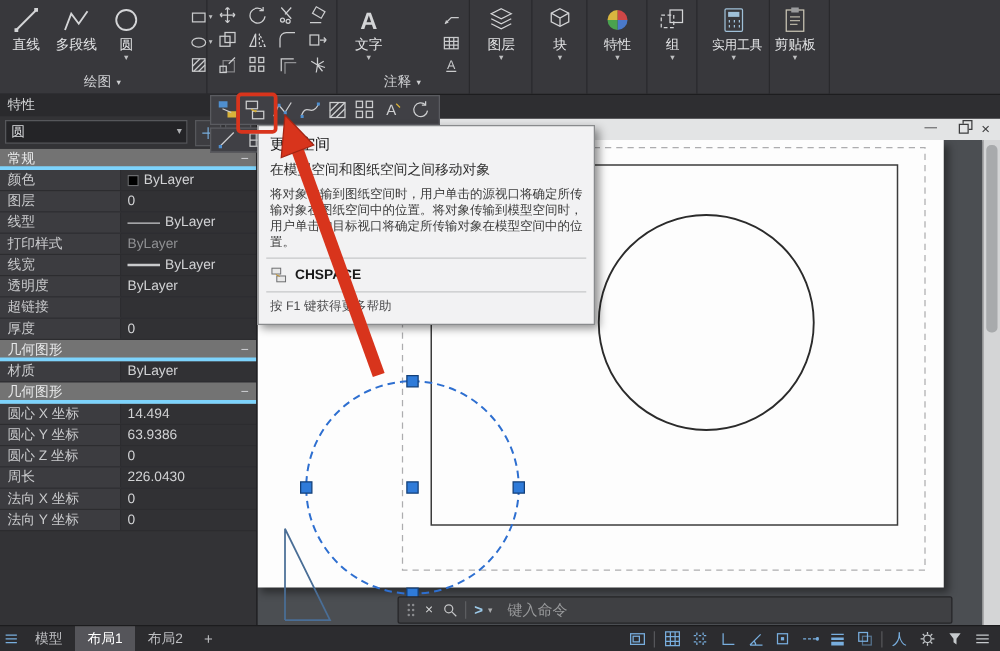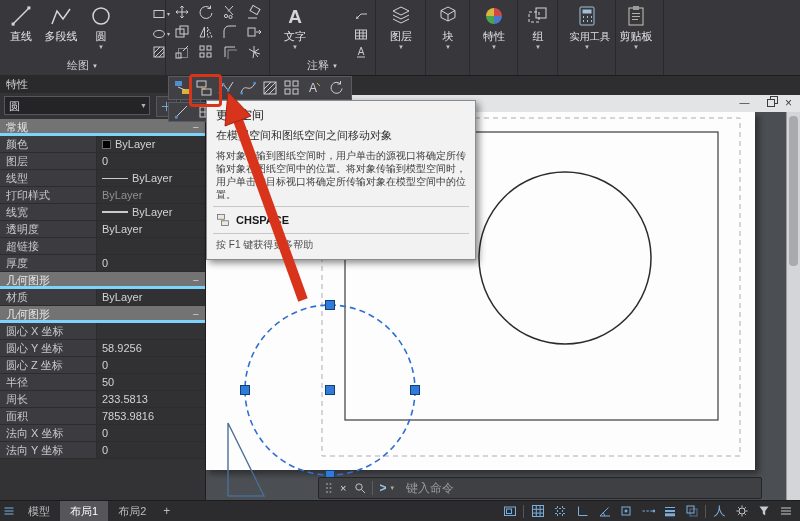--- a/index.html
+++ b/index.html
@@ -433,49 +433,40 @@
             <span>ByLayer</span>
           </div>
       </div>
 
       <div class="psec">
         <span>几何图形</span>
         <span class="collapse">−</span>
       </div>
       <div class="prow">
         <div class="plabel">圆心 X 坐标</div>
+        <div class="pvalue">
+            <span>14.494</span>
+          </div>
       </div>
       <div class="prow">
         <div class="plabel">圆心 Y 坐标</div>
         <div class="pvalue">
-            <span>58.9256</span>
+            <span>63.9386</span>
           </div>
       </div>
       <div class="prow">
         <div class="plabel">圆心 Z 坐标</div>
         <div class="pvalue">
             <span>0</span>
           </div>
       </div>
       <div class="prow">
-        <div class="plabel">半径</div>
-        <div class="pvalue">
-            <span>50</span>
-          </div>
-      </div>
-      <div class="prow">
         <div class="plabel">周长</div>
         <div class="pvalue">
-            <span>233.5813</span>
-          </div>
-      </div>
-      <div class="prow">
-        <div class="plabel">面积</div>
-        <div class="pvalue">
-            <span>7853.9816</span>
+            <span>226.0430</span>
           </div>
       </div>
       <div class="prow">
         <div class="plabel">法向 X 坐标</div>
         <div class="pvalue">
             <span>0</span>
           </div>
       </div>
       <div class="prow">
         <div class="plabel">法向 Y 坐标</div>

